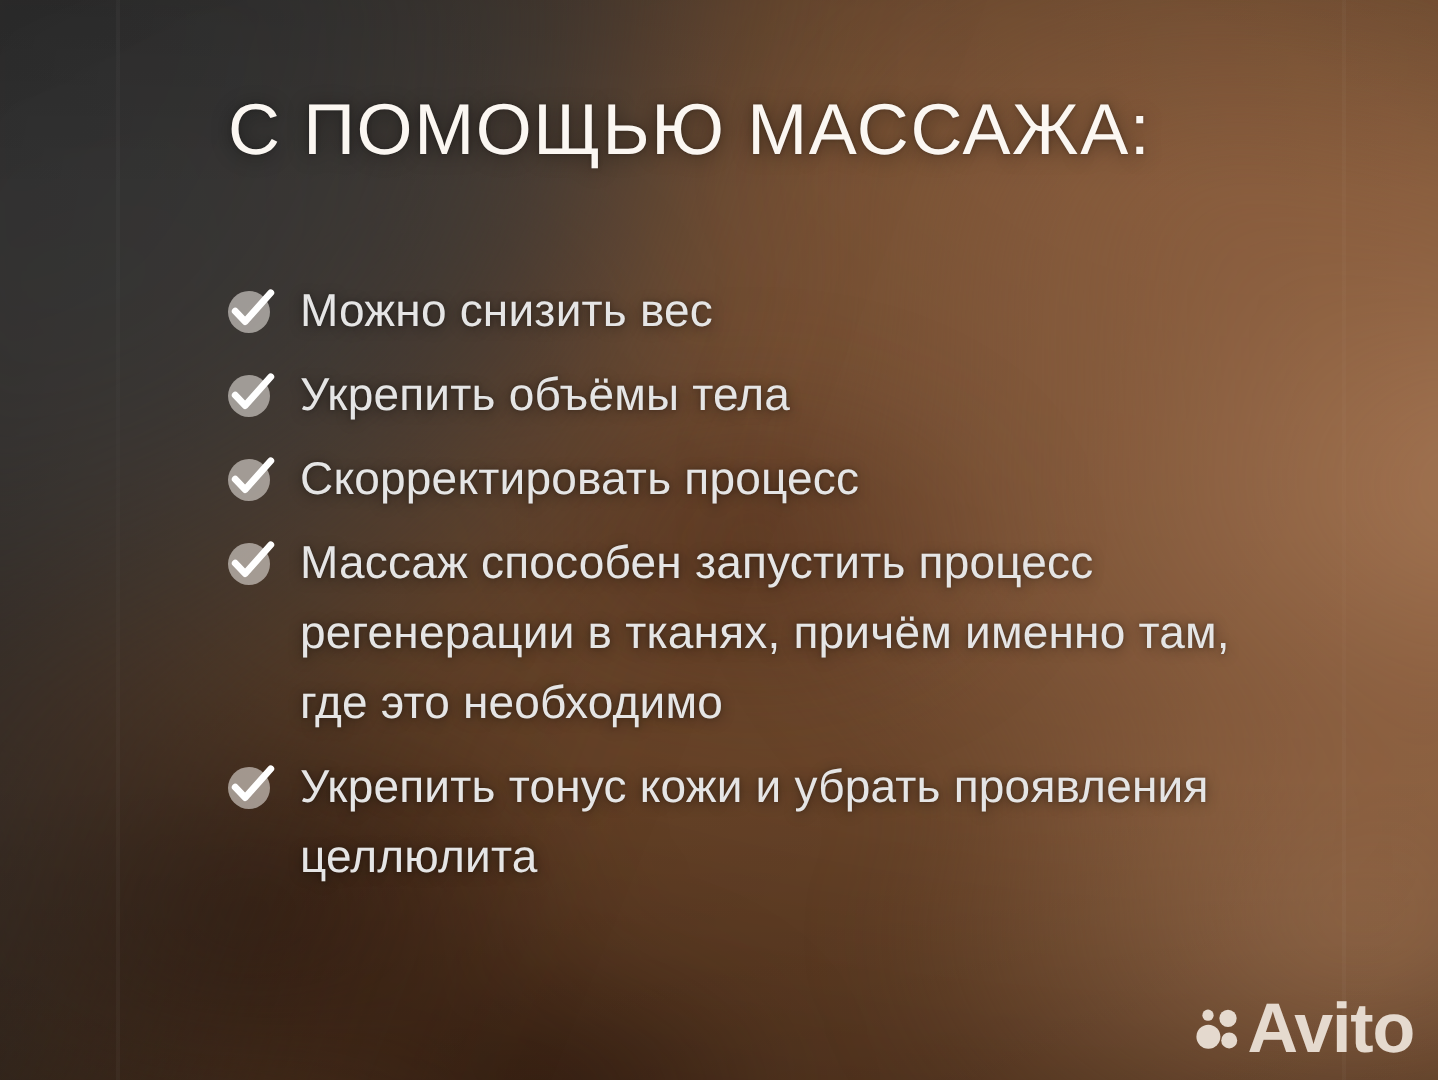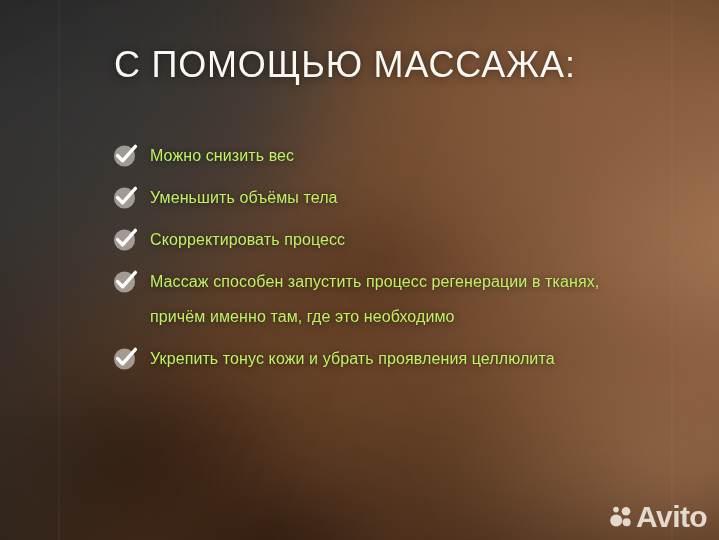--- a/index.html
+++ b/index.html
@@ -119,42 +119,42 @@
     position: relative;
     flex: 0 0 auto;
     width: 26px;
     height: 26px;
     margin-top: 4px;
     margin-right: 12px;
   }
   .check-icon svg { display: block; overflow: visible; }
 
   .benefit-text {
-    font-size: 16px;
+    font-size: 23px;
     font-weight: 400;
     line-height: 35px;
-    color: #bef264;
+    color: #e5e5e5;
     letter-spacing: 0.1px;
     text-shadow: 0 1px 7px rgba(0,0,0,0.42), 0 0 2px rgba(0,0,0,0.22);
   }
 
   
   .watermark {
     position: absolute;
     right: 12px;
     bottom: 8px;
     z-index: 6;
     display: flex;
     align-items: center;
     gap: 3px;
     opacity: 0.92;
   }
   .wm-dots { display: block; }
   .wm-text {
-    font-size: 30px;
+    font-size: 35px;
     font-weight: 700;
     letter-spacing: -0.6px;
     color: #efe6dc;
     line-height: 1;
   }
 </style>
 </head>
 <body>
 
 <div id="canvas">
@@ -184,21 +184,21 @@
         <span class="benefit-text">Можно снизить вес</span>
       </li>
 
       <li class="benefit">
         <span class="check-icon">
           <svg width="26" height="26" viewBox="0 0 26 26">
             <circle cx="12.5" cy="14" r="10.5" fill="rgba(226,222,216,0.60)"></circle>
             <path d="M5.6 13.6 L10.6 18.8 L23.4 4.4" fill="none" stroke="#ffffff" stroke-width="3.4" stroke-linecap="round" stroke-linejoin="round"></path>
           </svg>
         </span>
-        <span class="benefit-text">Уменьшить объёмы тела</span>
+        <span class="benefit-text">Укрепить объёмы тела</span>
       </li>
 
       <li class="benefit">
         <span class="check-icon">
           <svg width="26" height="26" viewBox="0 0 26 26">
             <circle cx="12.5" cy="14" r="10.5" fill="rgba(226,222,216,0.60)"></circle>
             <path d="M5.6 13.6 L10.6 18.8 L23.4 4.4" fill="none" stroke="#ffffff" stroke-width="3.4" stroke-linecap="round" stroke-linejoin="round"></path>
           </svg>
         </span>
         <span class="benefit-text">Скорректировать процесс</span>

